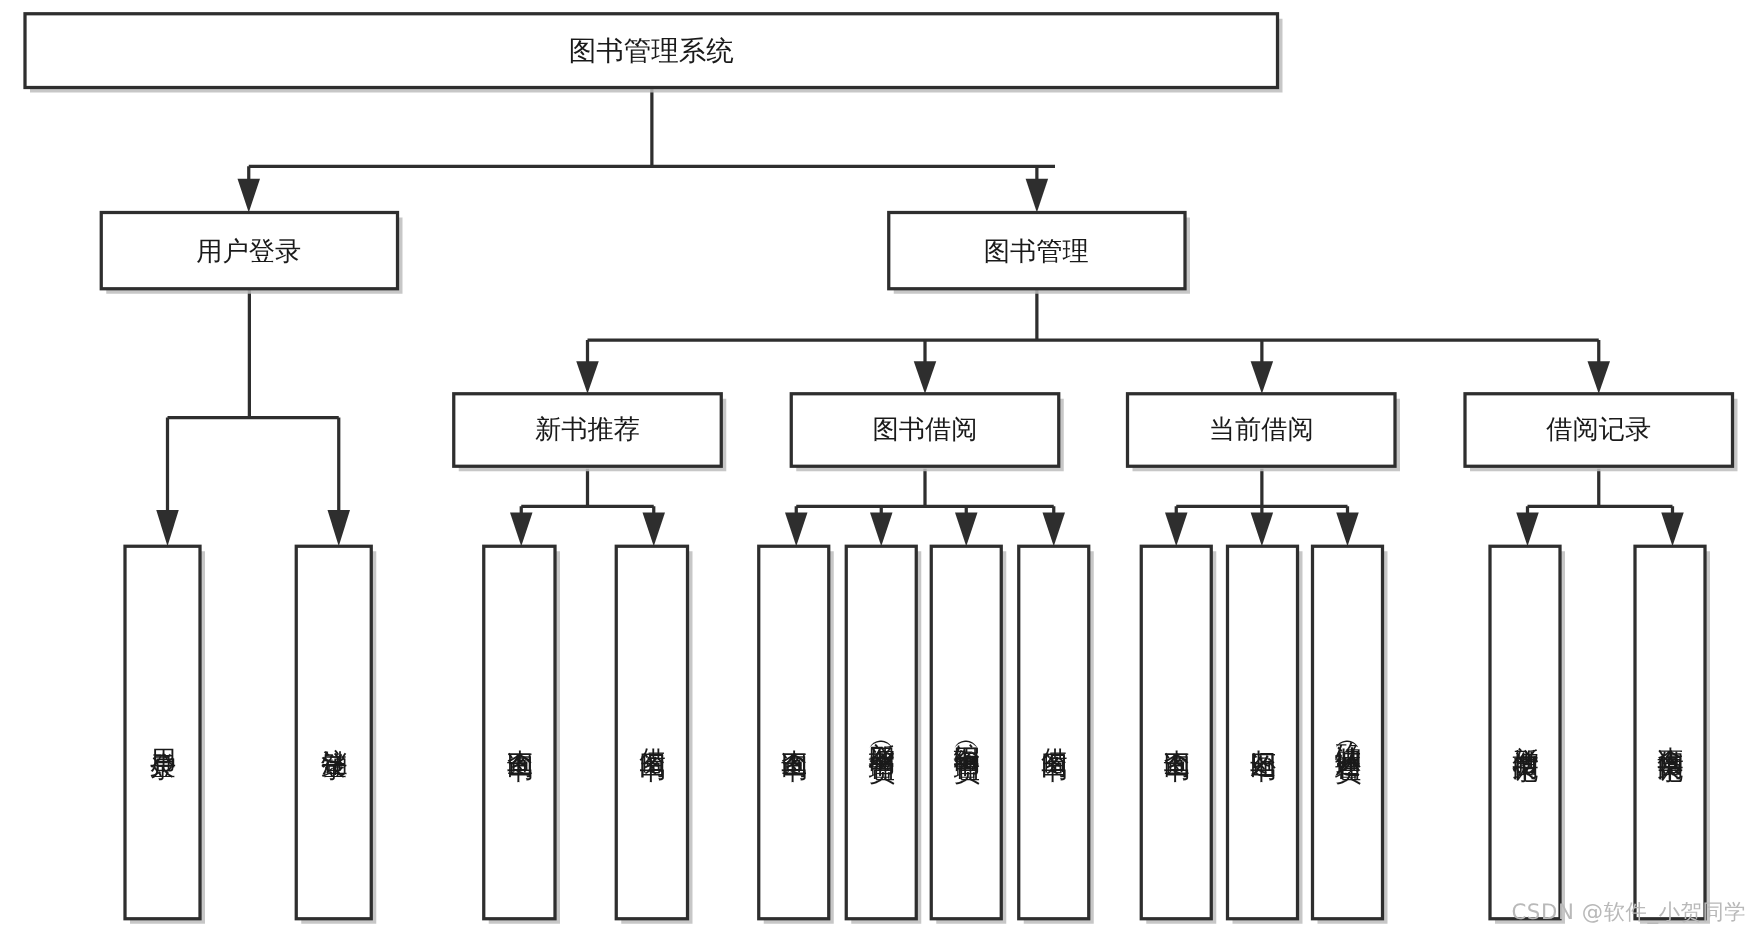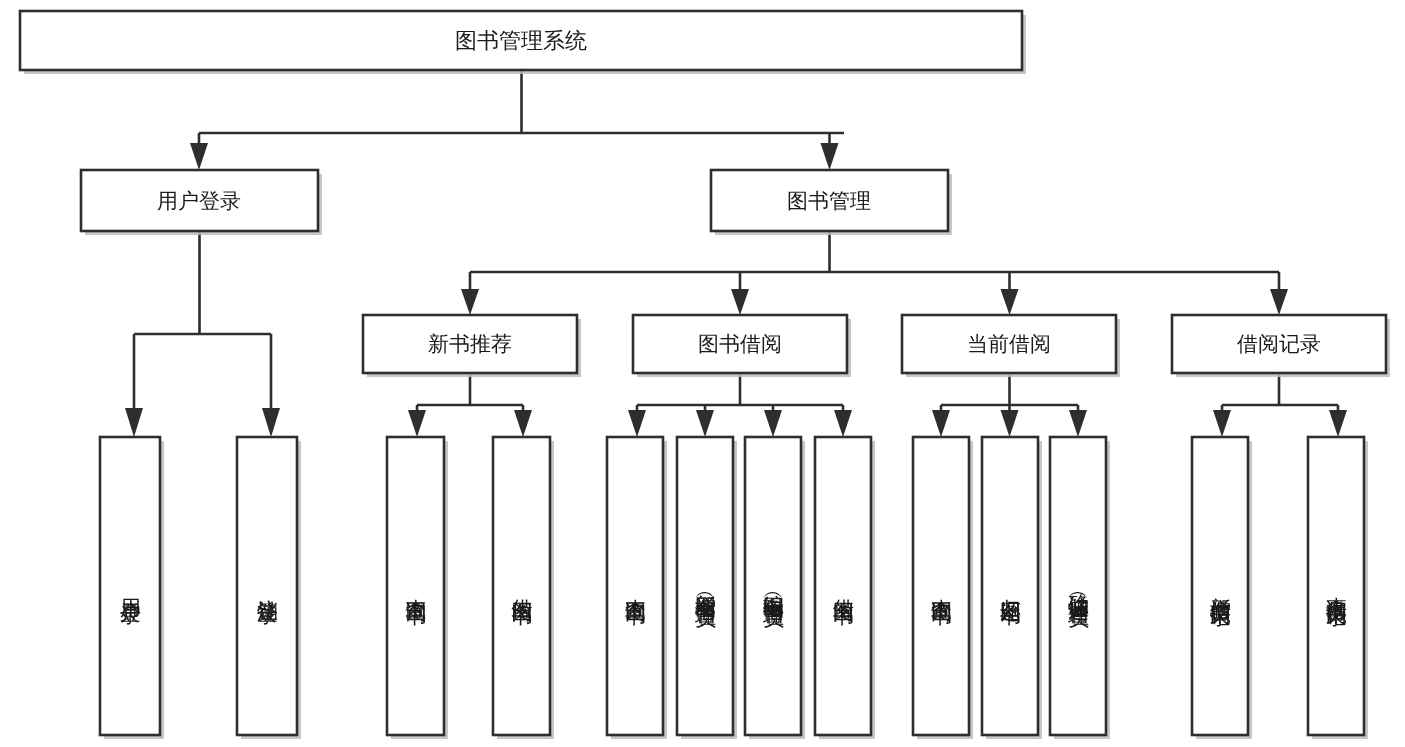--- a/index.html
+++ b/index.html
@@ -269,13 +269,14 @@
   <div class="vlabel" style="left:745px; top:437px; width:56px; height:298px;">编辑图书（管理员）</div>
   <div class="vlabel" style="left:815px; top:437px; width:56px; height:298px;">借阅图书</div>
 
   <div class="vlabel" style="left:913px; top:437px; width:56px; height:298px;">查询图书</div>
   <div class="vlabel" style="left:982px; top:437px; width:56px; height:298px;">归还图书</div>
   <div class="vlabel" style="left:1050px; top:437px; width:56px; height:298px;">确认归还（管理员）</div>
 
   <div class="vlabel" style="left:1192px; top:437px; width:56px; height:298px;">新增借阅记录</div>
   <div class="vlabel" style="left:1308px; top:437px; width:56px; height:298px;">查询借阅记录</div>
 
+  <div id="watermark">CSDN @软件_小贺同学</div>
 </div>
 
 </body></html>

